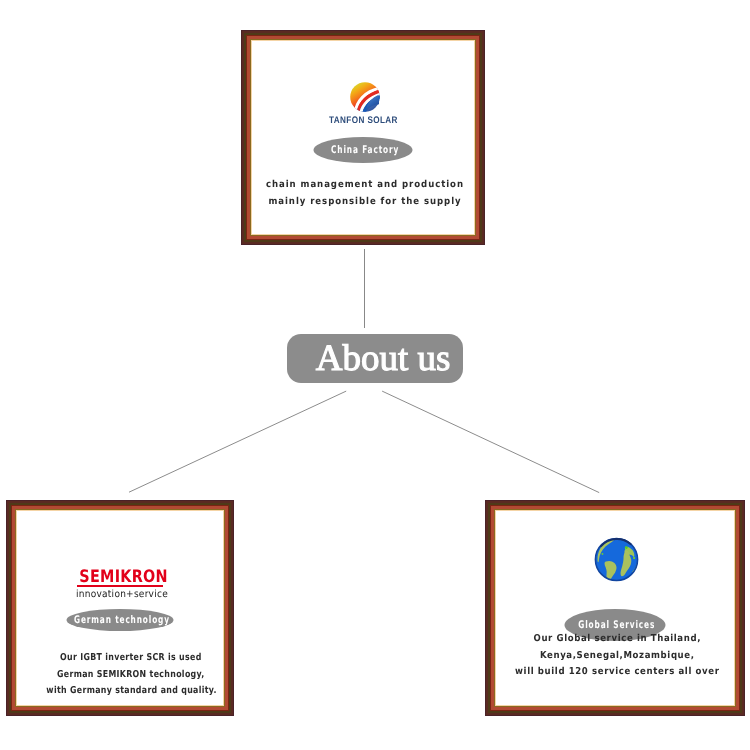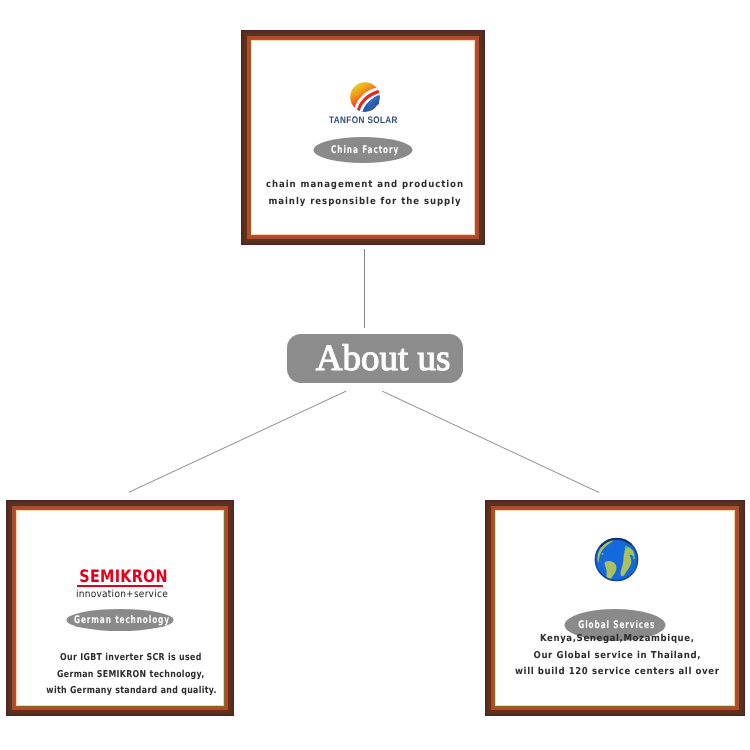--- a/index.html
+++ b/index.html
@@ -186,22 +186,22 @@
           <circle cx="57" cy="30" r="1.6" fill="#72d428"></circle>
           <circle cx="12" cy="24" r="1.3" fill="#72d428"></circle>
         </g>
         <circle cx="32" cy="32" r="30" fill="none" stroke="#1145a0" stroke-width="2.2"></circle>
         <path d="M10 13 A30 30 0 0 1 52 10" fill="none" stroke="#15306f" stroke-width="3" stroke-linecap="round"></path>
       </svg>
       <div class="badge" style="top:85px;width:101px;height:32px;margin-top:13px;">
         <span>Global Services</span>
       </div>
       <div class="body-text" style="top:120.2px;--ls:0.62px;--dx:2px;">
+          <div>Our Global service in Thailand,</div>
           <div>Kenya,Senegal,Mozambique,</div>
-          <div>Our Global service in Thailand,</div>
           <div>will build 120 service centers all over</div>
         </div>
     </div>
   </div>
 
   <svg class="diagonals" width="750" height="750" viewBox="0 0 750 750" style="position:absolute;left:0;top:0;pointer-events:none;">
     <line x1="346.2" y1="391.1" x2="129" y2="492.2" stroke="#8c8c8c" stroke-width="1"></line>
     <line x1="382.1" y1="391.1" x2="599.2" y2="492.6" stroke="#8c8c8c" stroke-width="1"></line>
   </svg>
 

